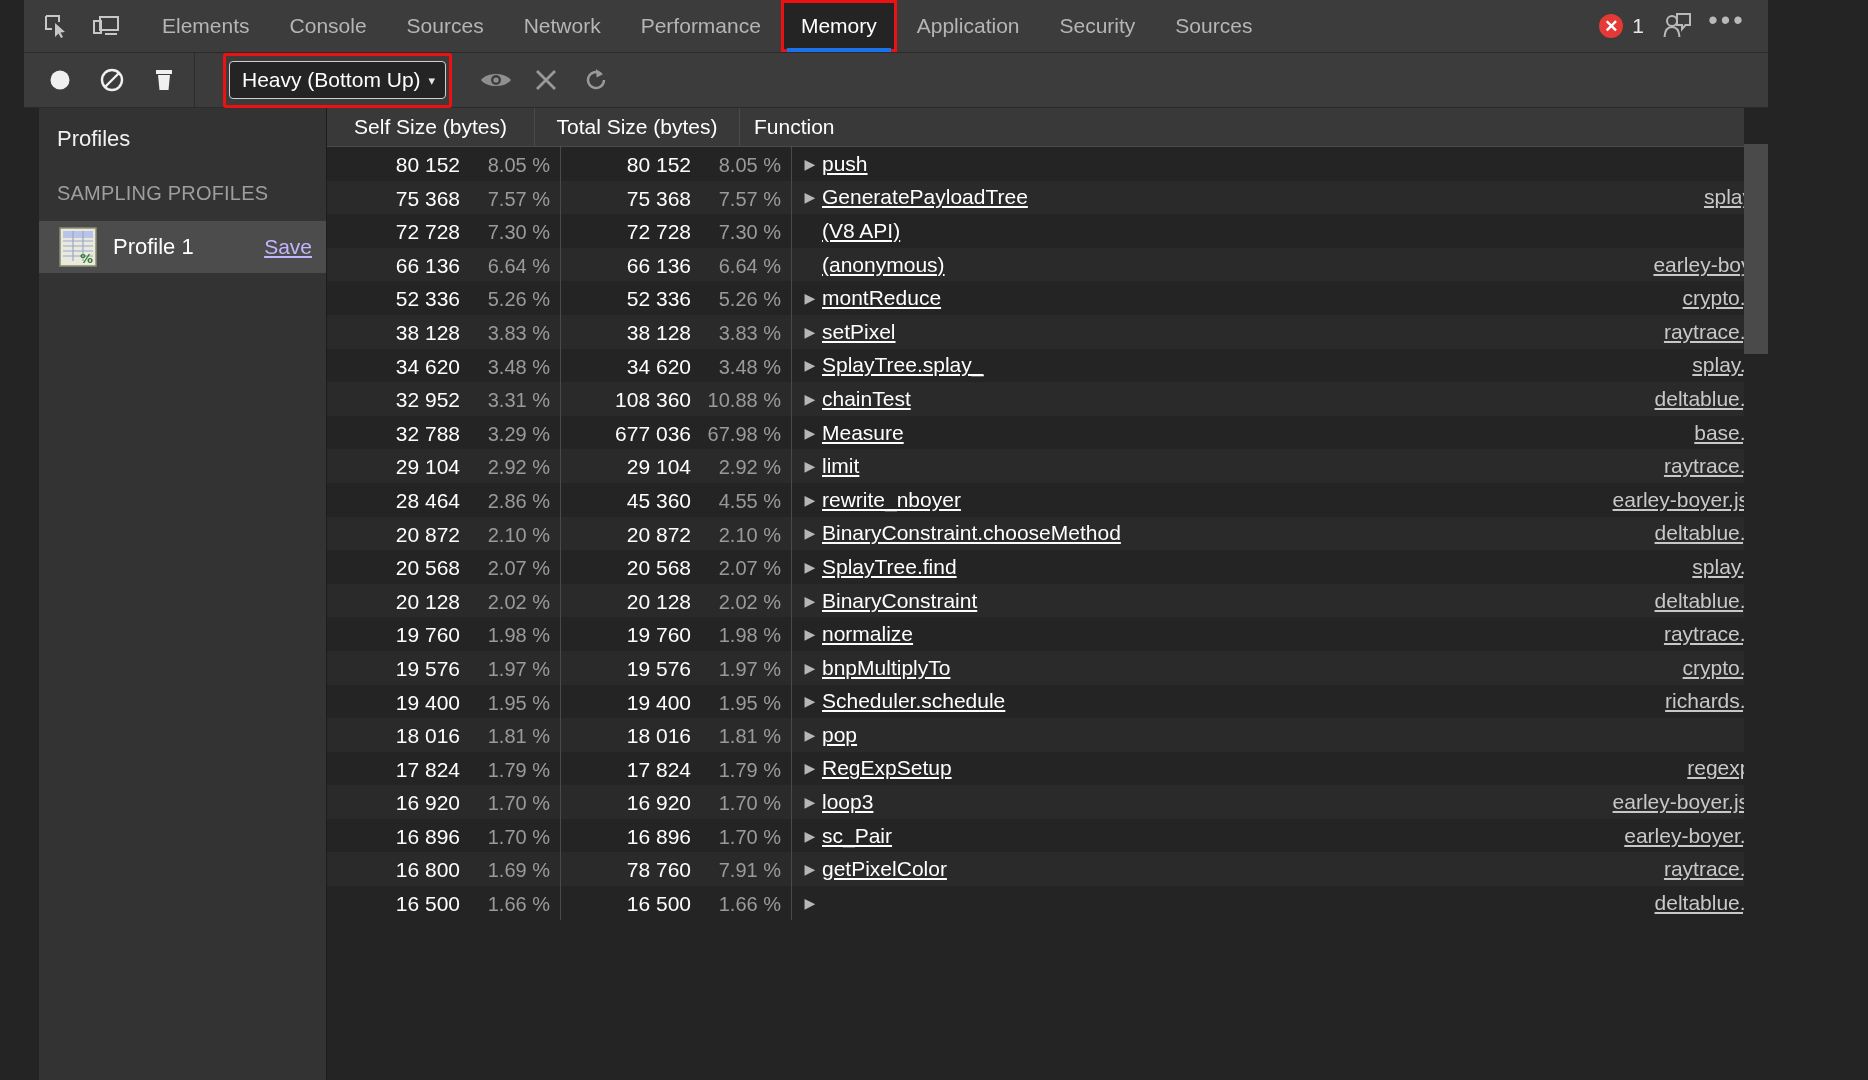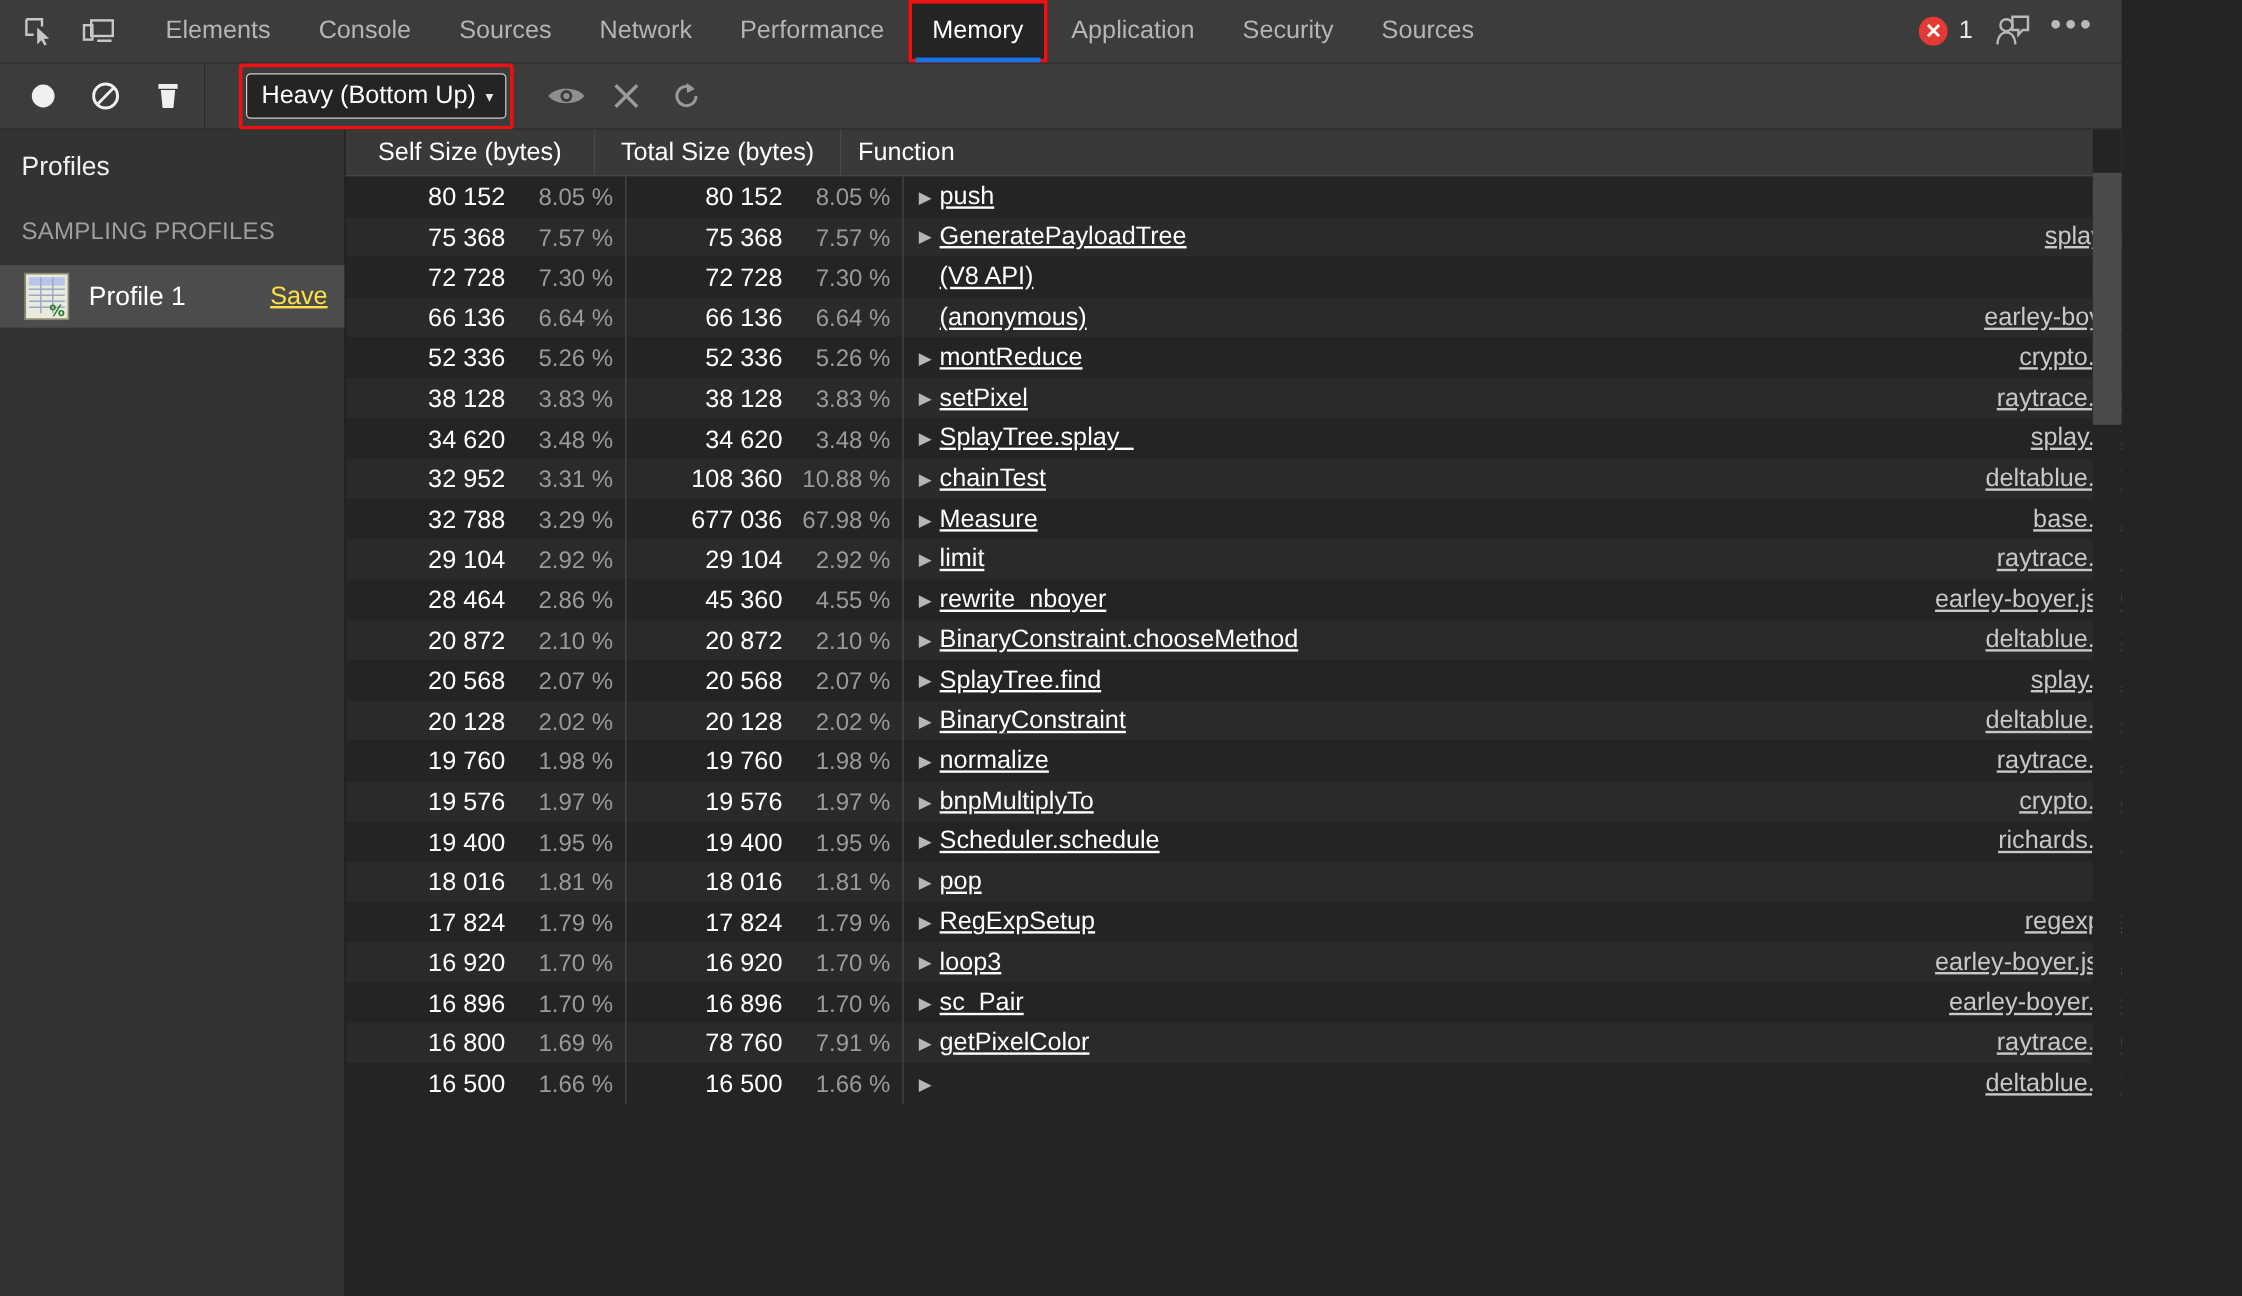--- a/index.html
+++ b/index.html
@@ -3,21 +3,21 @@
 <meta charset="utf-8">
 <style>
   * { box-sizing: border-box; margin:0; padding:0; }
   html,body { width:1868px; height:1080px; overflow:hidden; }
   body {
     background:#242424;
     font-family:"Liberation Sans", sans-serif;
     color:#e8e8e8;
     -webkit-font-smoothing:antialiased;
   }
-  #app { width:1768px; height:1080px; position:relative; display:flex; flex-direction:column; }
+  #app { width:1768px; height:1080px; position:relative; display:flex; flex-direction:column;padding-left:24px; }
 
   
   .tabbar {
     height:53px; background:#3c3c3c; display:flex; align-items:stretch;
     border-bottom:1px solid #2a2a2a; flex:0 0 53px; position:relative;
   }
   .tb-icons { display:flex; align-items:center; padding-left:10px; gap:6px; }
   .tb-icon-btn {
     width:44px; height:44px; display:flex; align-items:center; justify-content:center;
     border-radius:2px;
@@ -70,30 +70,31 @@
   .t2-after { display:flex; align-items:center; gap:2px; margin-left:26px; }
 
   
   .split { flex:1 1 auto; display:flex; min-height:0; position:relative; }
 
   
   .sidebar {
     width:288px; flex:0 0 288px; background:#333333;
     border-right:1px solid #1c1c1c; display:flex; flex-direction:column;
     position:relative;
+    margin-left:15px;
   }
   .sb-title { font-size:22px; color:#f1f1f1; padding:18px 0 0 18px; }
   .sb-section { font-size:20px; color:#9e9e9e; padding:30px 0 0 18px; letter-spacing:.2px; }
   .sb-item {
     margin-top:16px; height:52px; display:flex; align-items:center;
     background:#4c4c4c; padding:0 14px 0 20px; gap:16px;
   }
   .sb-item .profile-icon { width:38px; height:40px; flex:0 0 38px; position:relative; }
   .sb-item-label { font-size:22px; color:#ffffff; }
-  .sb-save { margin-left:auto; font-size:21px; color:#fde047; text-decoration:underline; }
+  .sb-save { margin-left:auto; font-size:21px; color:#c4b5fd; text-decoration:underline; }
 
   
   .grid { flex:1 1 auto; background:#242424; display:flex; flex-direction:column; min-width:0; position:relative; }
   .grid-head { display:flex; height:39px; background:#393939; border-bottom:1px solid #4a4a4a; flex:0 0 39px; }
   .gh {
     font-size:21px; color:#ffffff; display:flex; align-items:center;
     border-right:1px solid #4a4a4a; padding:0 14px;
   }
   .gh.c1 { width:208px; flex:0 0 208px; justify-content:center; }
   .gh.c2 { width:205px; flex:0 0 205px; justify-content:center; }

